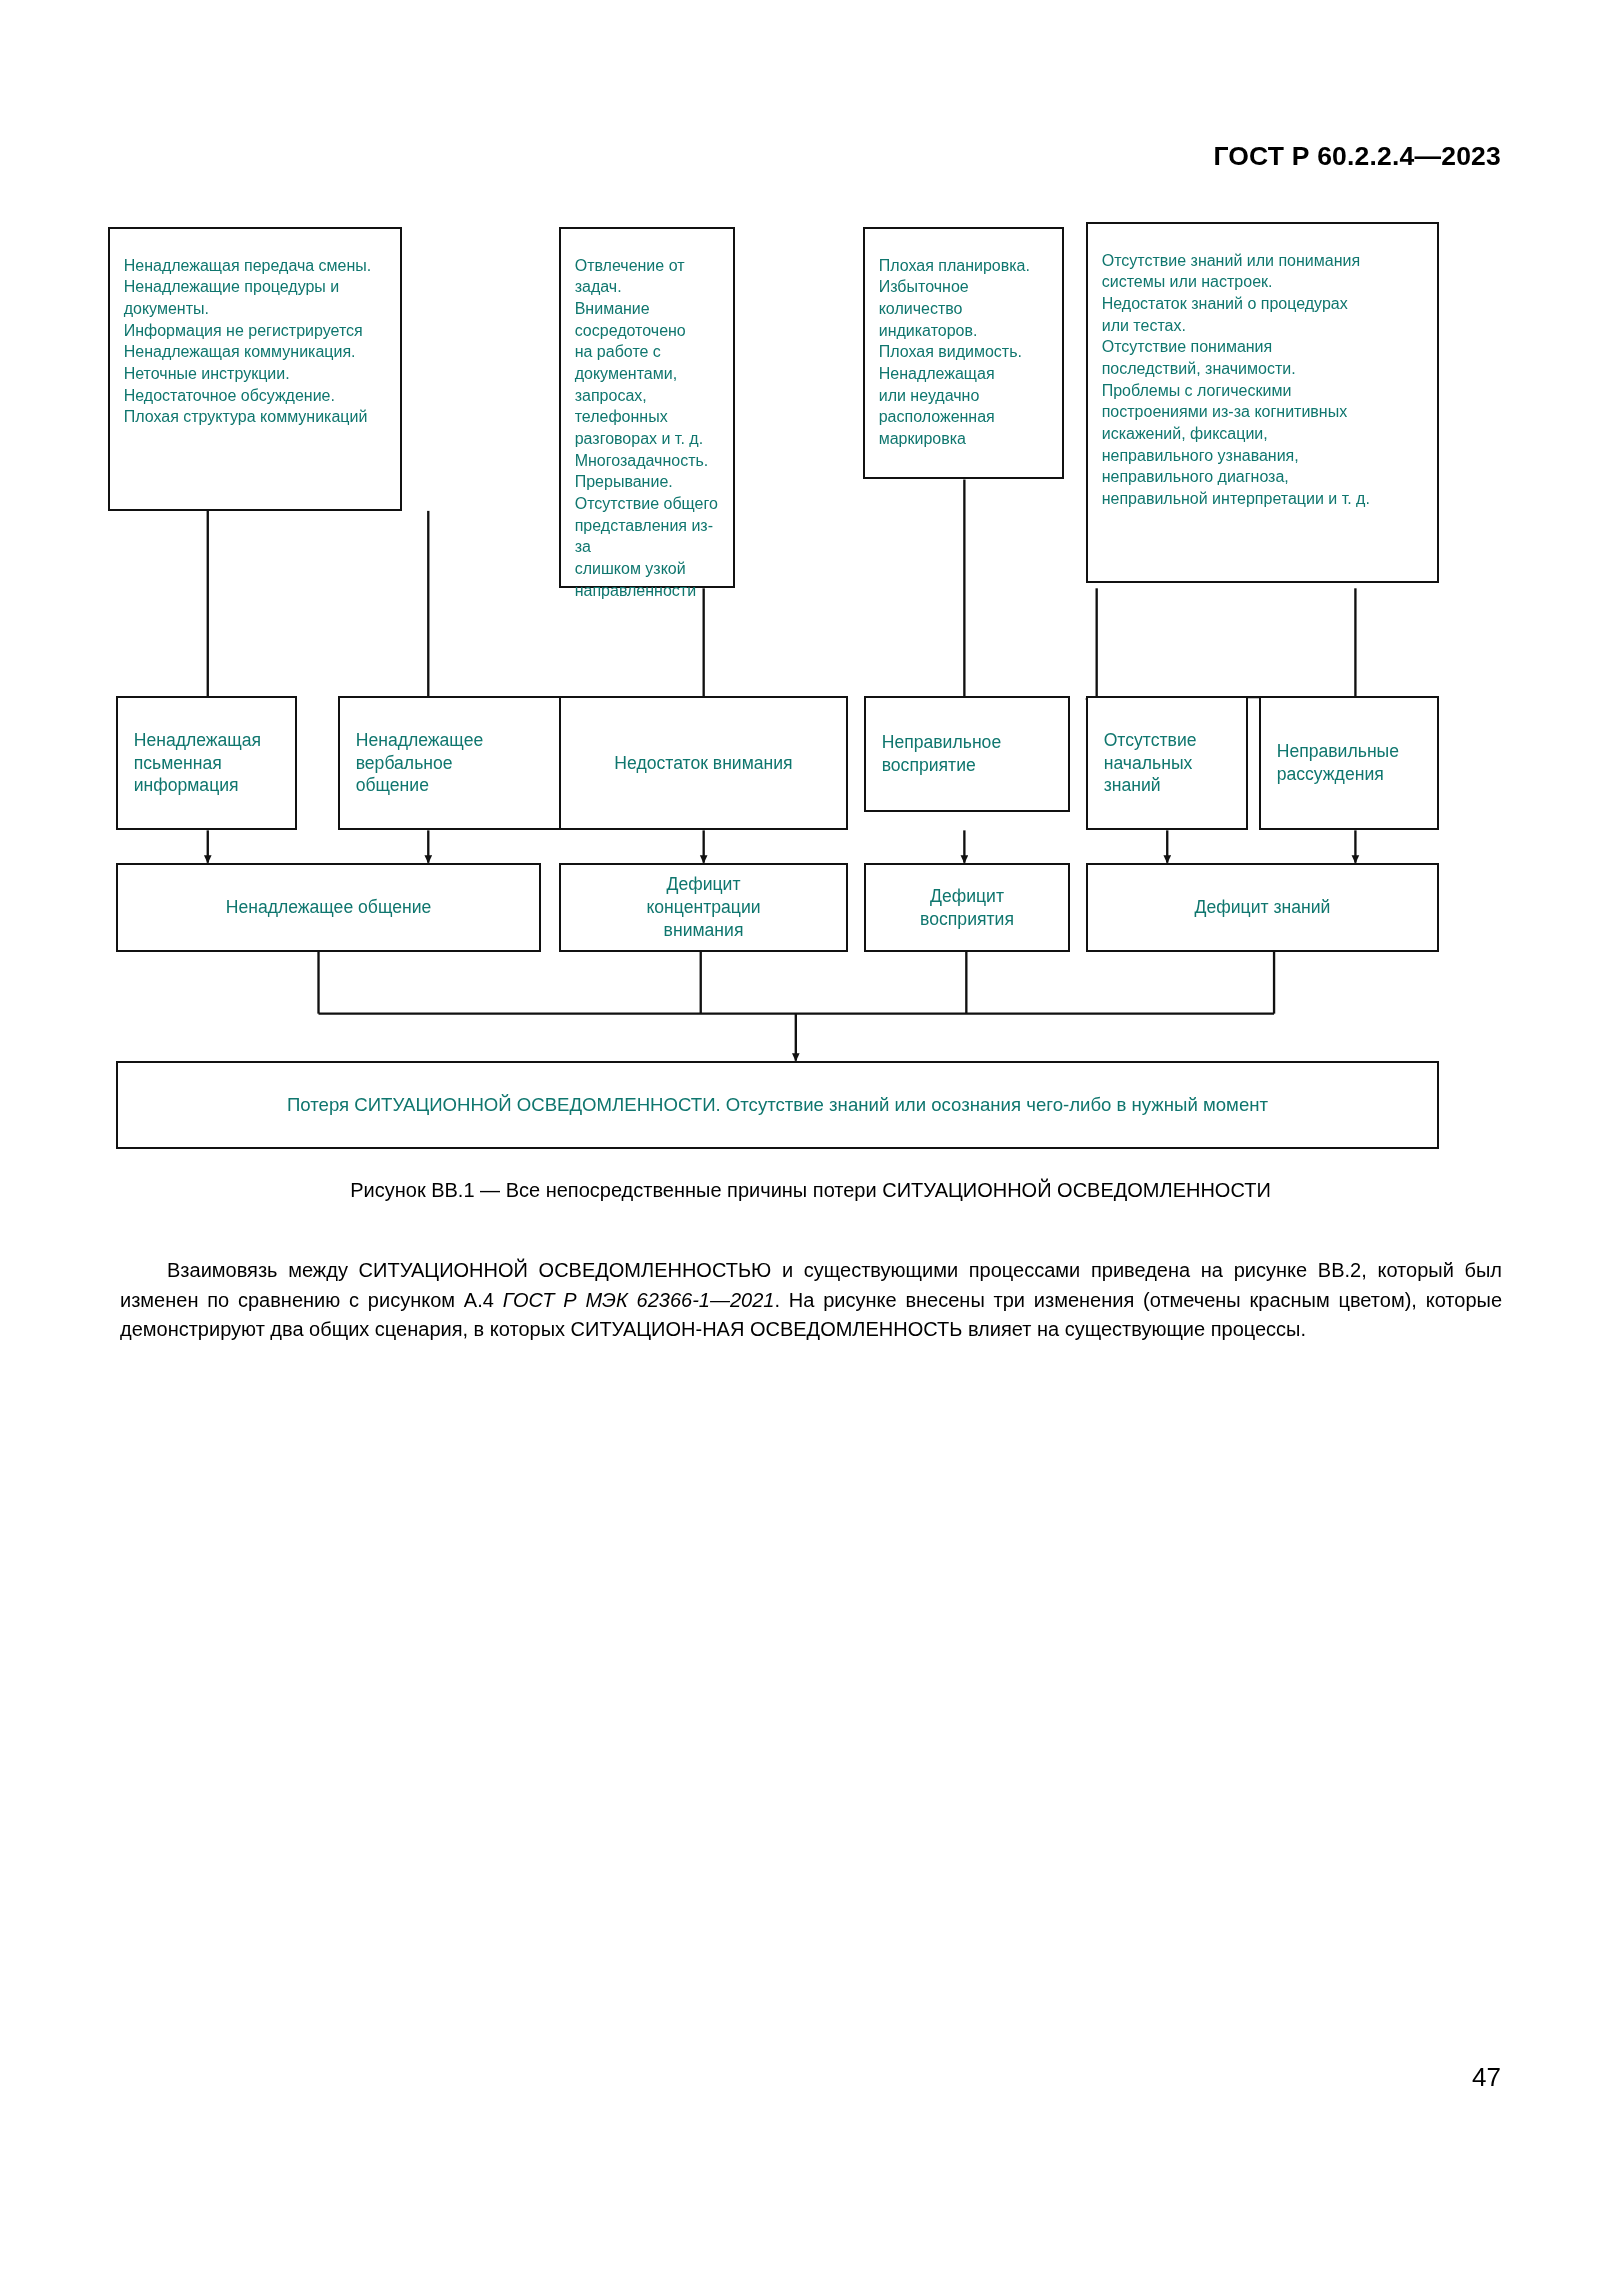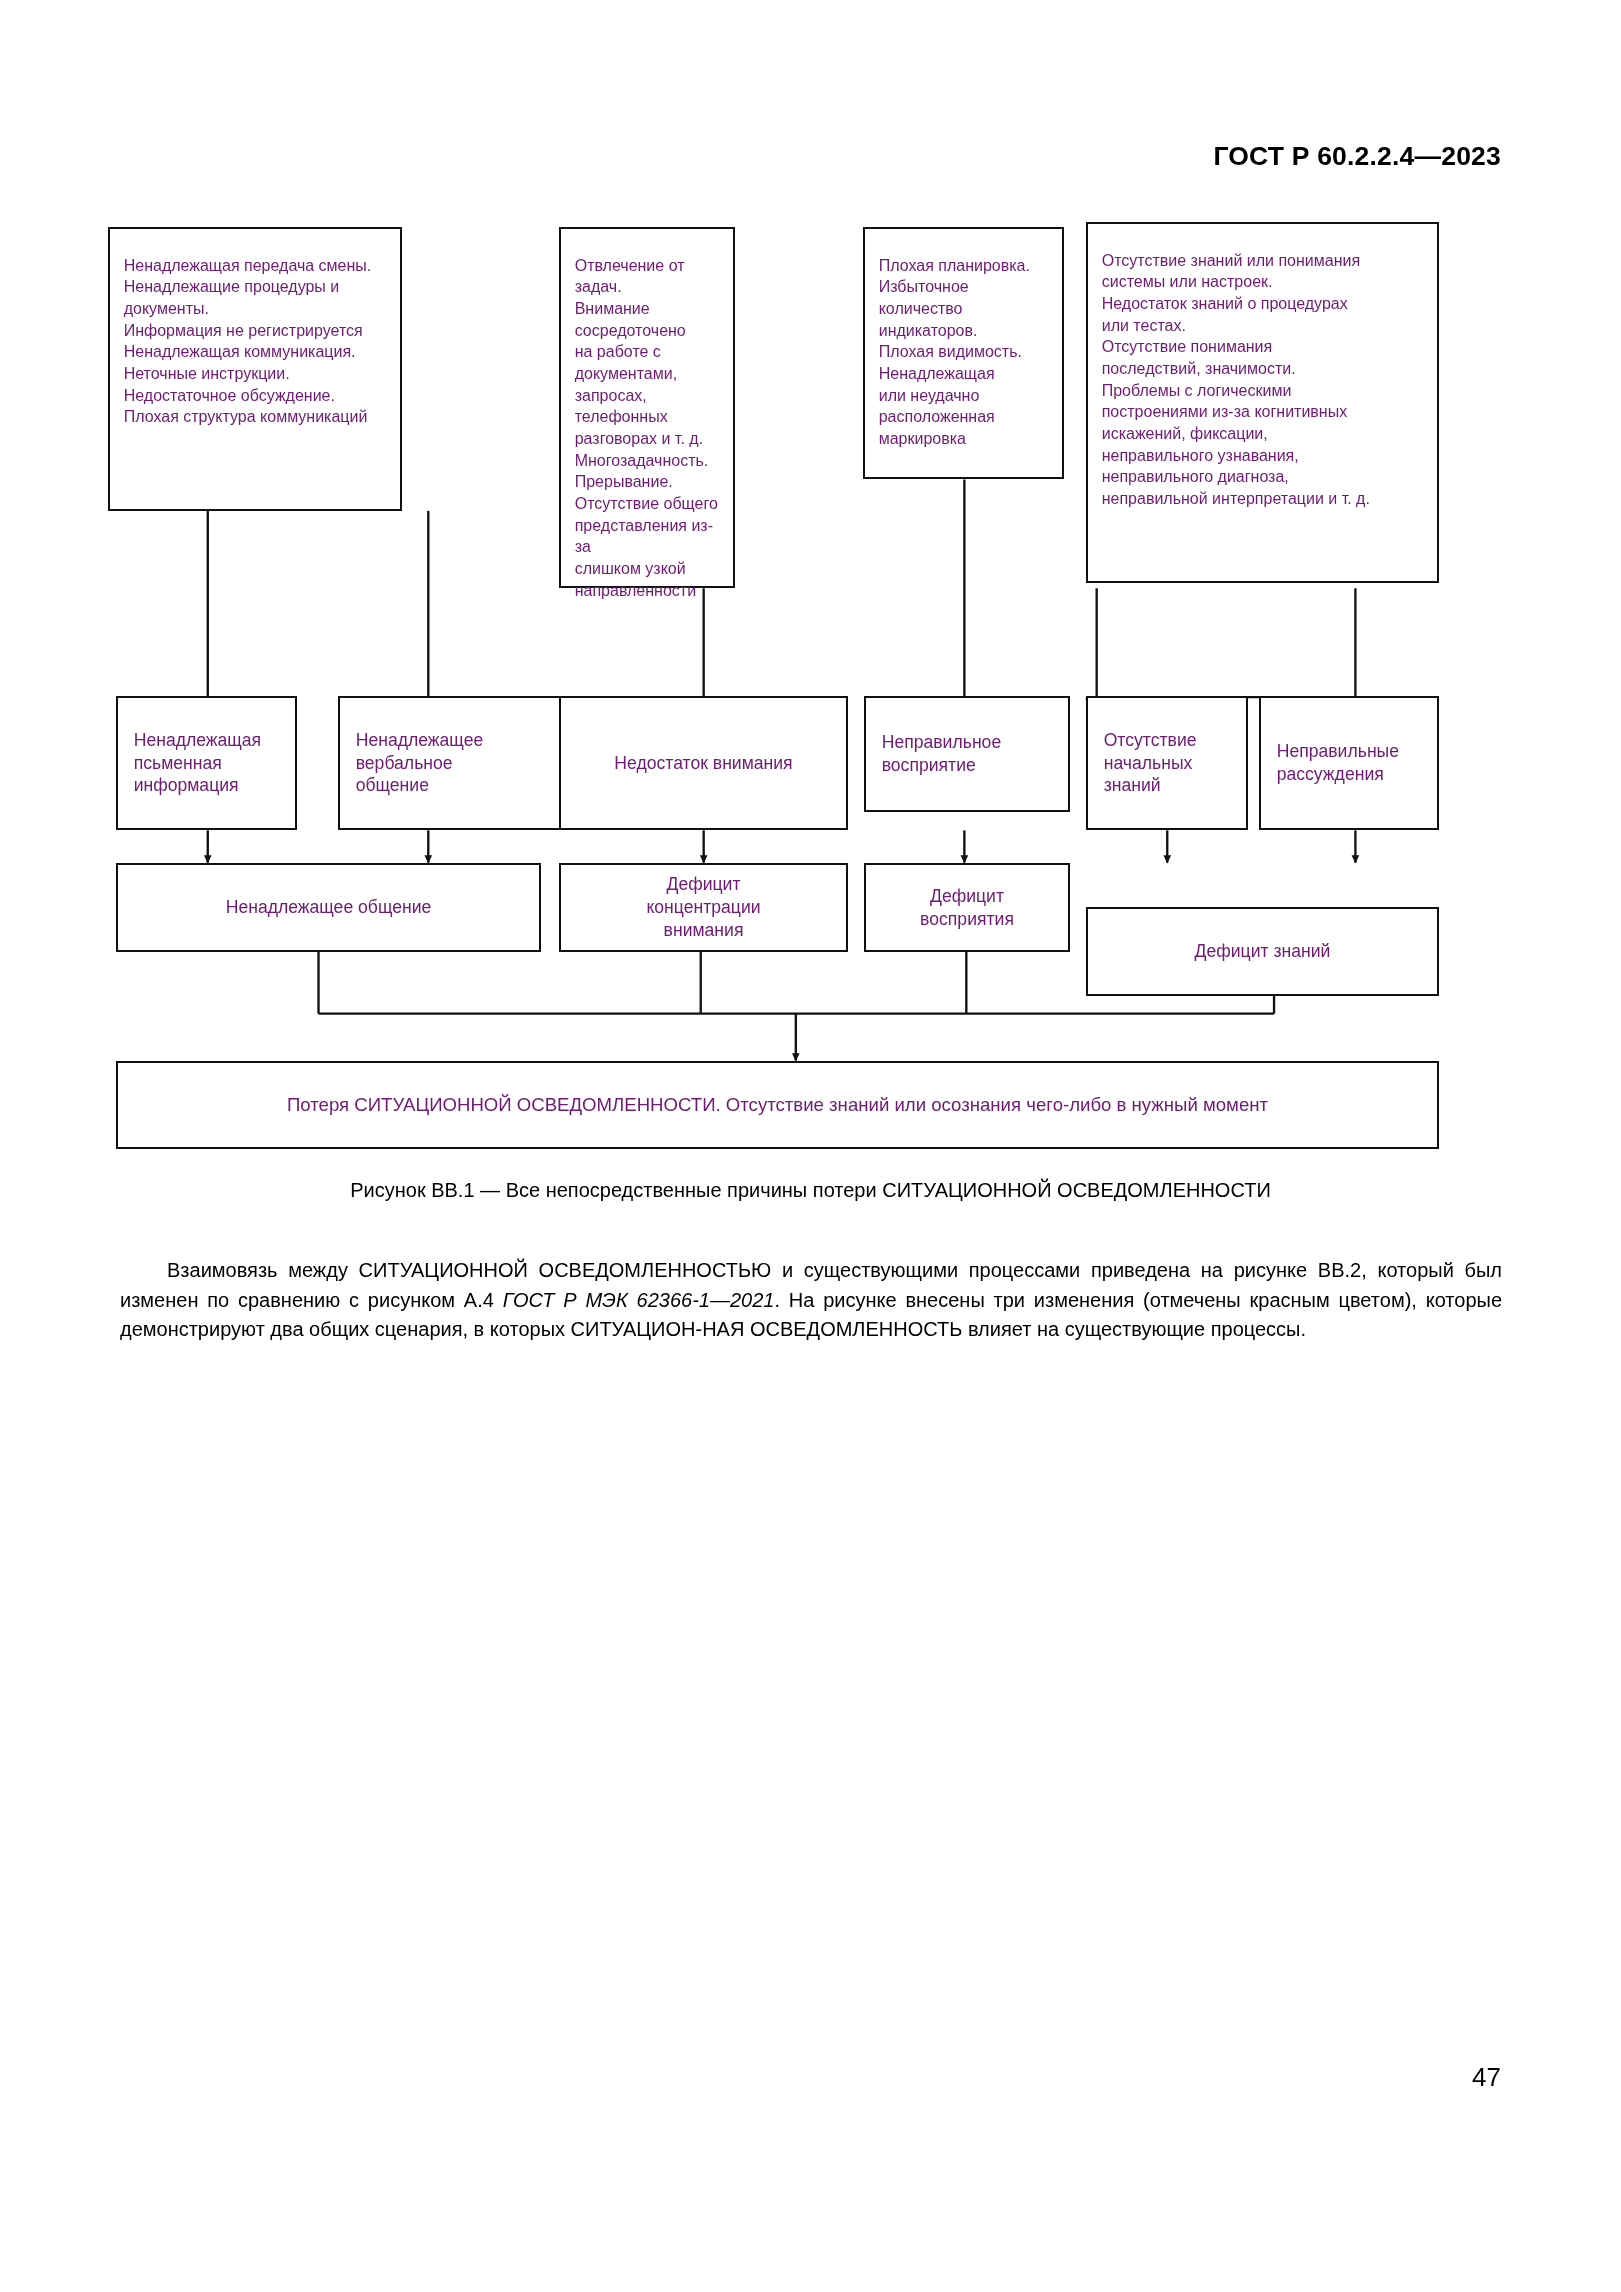--- a/index.html
+++ b/index.html
@@ -46,21 +46,21 @@
     top: 0;
   }
 
   .node {
     position: absolute;
     box-sizing: border-box;
     border: 2.2px solid #111111;
     background: #ffffff;
     font-size: 16px;
     line-height: 1.355;
-    color: #701a75;
+    color: #0f766e;
   }
   .node .txt {
     display: block;
     white-space: pre-line;
   }
 
   
   .cause {
     padding: 25.5px 11.8px 9.8px 13.7px;
   }
@@ -272,21 +272,21 @@
       <span class="txt">Дефицит
 концентрации
 внимания</span>
     </div>
 
     <div class="node agg" style="left:864px; top:863px; width:206px; height:89px;">
       <span class="txt">Дефицит
 восприятия</span>
     </div>
 
-    <div class="node agg" style="left:1086px; top:863px; width:353px; height:89px;margin-top:44px;">
+    <div class="node agg" style="left:1086px; top:863px; width:353px; height:89px;">
       <span class="txt">Дефицит знаний</span>
     </div>
 
     <div class="node summary" style="left:116px; top:1061px; width:1323px; height:88px;">
       <span class="txt">Потеря СИТУАЦИОННОЙ ОСВЕДОМЛЕННОСТИ. Отсутствие знаний или осознания чего-либо в нужный момент</span>
     </div>
 
   </div>
 
   <div class="fig-caption">Рисунок ВВ.1 — Все непосредственные причины потери СИТУАЦИОННОЙ ОСВЕДОМЛЕННОСТИ</div>

